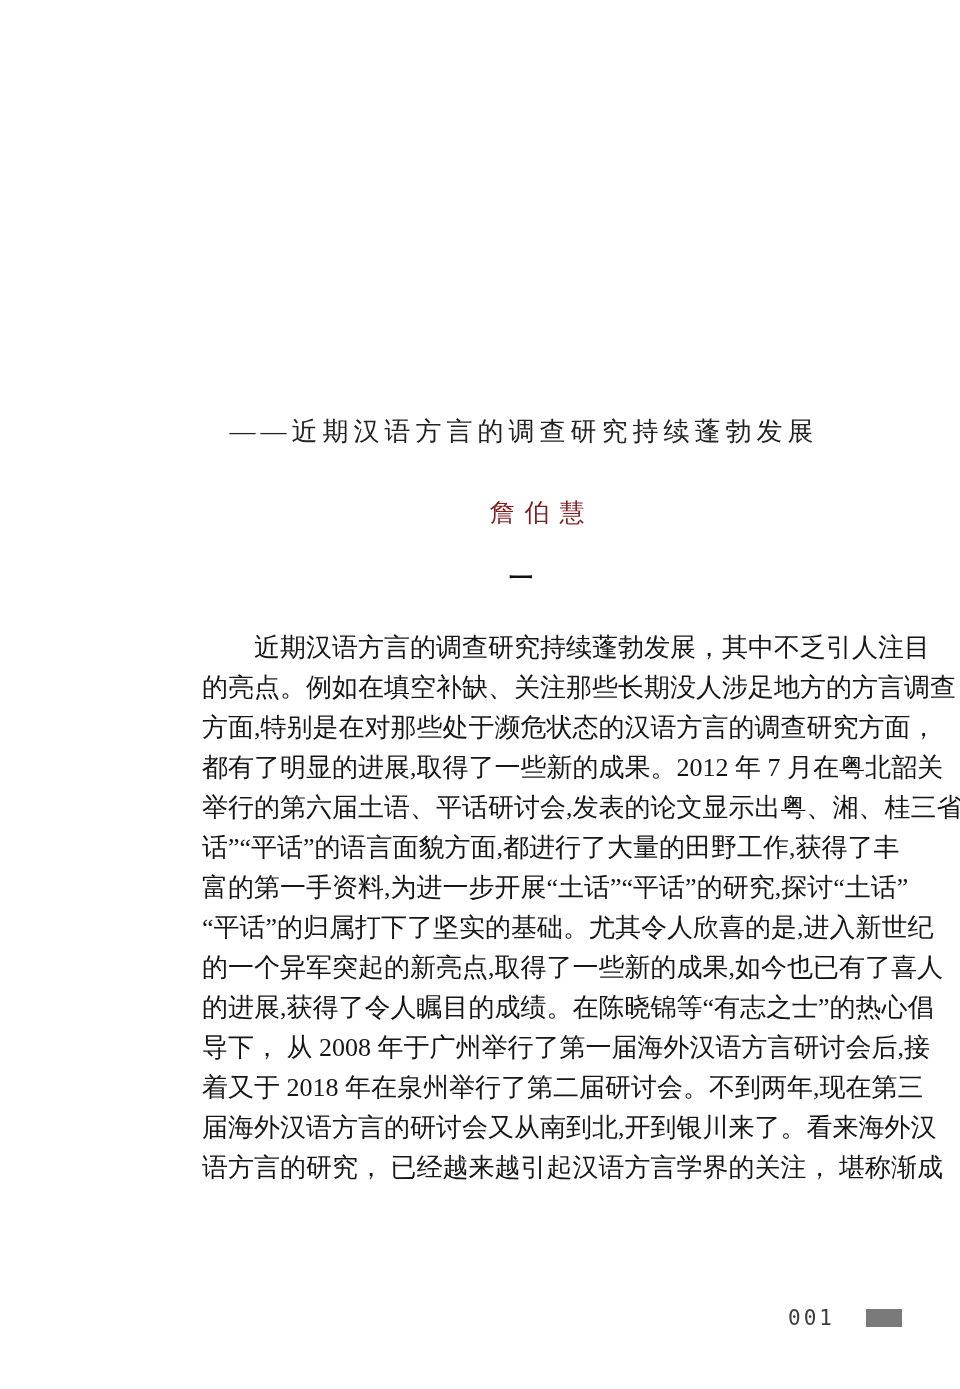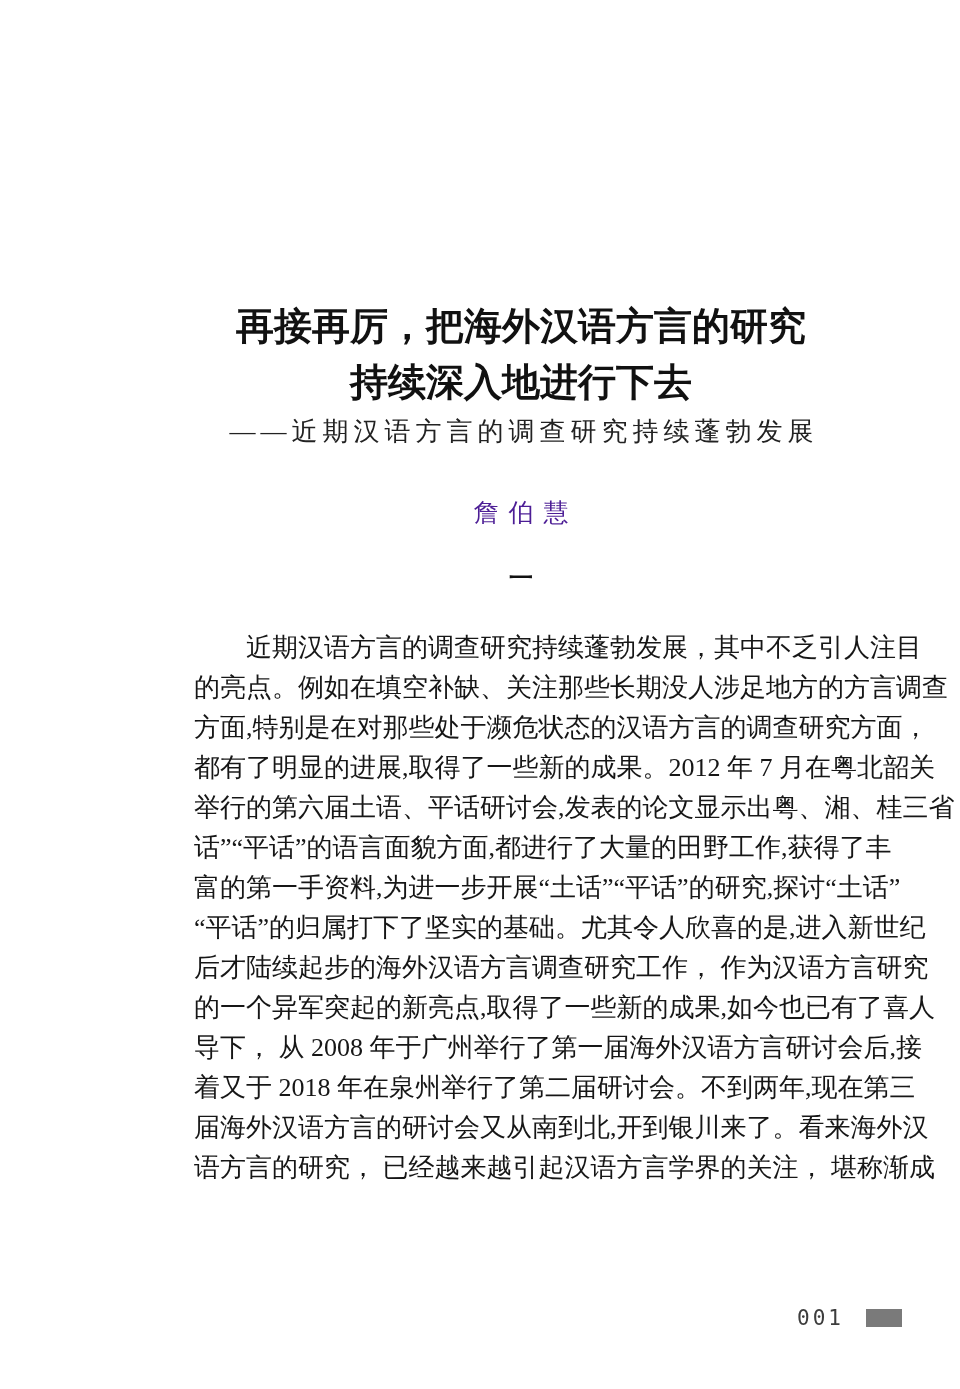--- a/index.html
+++ b/index.html
@@ -43,41 +43,41 @@
     text-align: center;
     font-size: 26px;
     line-height: 36px;
     letter-spacing: 5px;
     font-weight: 400;
     color: #222222;
   }
   .article-author {
     position: absolute;
     top: 496px;
-    left: 0;
+    left: 16px;
     width: 680px;
     text-align: center;
     font-size: 25px;
     letter-spacing: 10px;
-    color: #4c1d95;
+    color: #7f1d1d;
   }
   .section-marker {
     position: absolute;
     top: 562px;
     left: 0;
     width: 670px;
     text-align: center;
     font-size: 24px;
     font-weight: bold;
     color: #111111;
   }
   #body-text {
     position: absolute;
     top: 628px;
-    left: 8px;
+    left: 16px;
     width: 670px;
   }
   .body-line {
     height: 40px;
     line-height: 40px;
     font-size: 26px;
     white-space: nowrap;
     text-align: justify;
     text-align-last: justify;
     text-justify: inter-character;
@@ -87,63 +87,59 @@
     padding-left: 52px;
     width: 618px;
   }
   #footer {
     position: absolute;
     top: 1306px;
     right: 58px;
     height: 24px;
     display: flex;
     align-items: center;
-    gap: 22px;
+    gap: 31px;
   }
   .page-number {
     font-family: "DejaVu Sans Mono", monospace;
     font-size: 21px;
     letter-spacing: 3px;
     color: #3d3d3d;
     font-weight: 400;
   }
   .footer-block {
     width: 36px;
     height: 18px;
     background: #7a7a7a;
   }
 </style>
 </head>
 <body>
 
 <div id="page">
   <div id="content">
 
-    <div class="article-title">
-      <div>再接再厉，把海外汉语方言的研究</div>
-      <div>持续深入地进行下去</div>
-    </div>
 
     <div class="article-subtitle">——近期汉语方言的调查研究持续蓬勃发展</div>
 
     <div class="article-author">詹伯慧</div>
 
     <div class="section-marker">一</div>
 
     <div id="body-text">
         <div class="body-line indent">近期汉语方言的调查研究持续蓬勃发展，其中不乏引人注目</div>
         <div class="body-line">的亮点。例如在填空补缺、关注那些长期没人涉足地方的方言调查</div>
         <div class="body-line">方面,特别是在对那些处于濒危状态的汉语方言的调查研究方面，</div>
         <div class="body-line">都有了明显的进展,取得了一些新的成果。2012 年 7 月在粤北韶关</div>
         <div class="body-line">举行的第六届土语、平话研讨会,发表的论文显示出粤、湘、桂三省</div>
         <div class="body-line">话”“平话”的语言面貌方面,都进行了大量的田野工作,获得了丰</div>
         <div class="body-line">富的第一手资料,为进一步开展“土话”“平话”的研究,探讨“土话”</div>
         <div class="body-line">“平话”的归属打下了坚实的基础。尤其令人欣喜的是,进入新世纪</div>
-        <div class="body-line">后才陆续起步的海外汉语方言调查研究工作， 作为汉语方言研究</div>
         <div class="body-line">的一个异军突起的新亮点,取得了一些新的成果,如今也已有了喜人</div>
+        <div class="body-line">的进展,获得了令人瞩目的成绩。在陈晓锦等“有志之士”的热心倡</div>
         <div class="body-line">导下， 从 2008 年于广州举行了第一届海外汉语方言研讨会后,接</div>
         <div class="body-line">着又于 2018 年在泉州举行了第二届研讨会。不到两年,现在第三</div>
         <div class="body-line">届海外汉语方言的研讨会又从南到北,开到银川来了。看来海外汉</div>
         <div class="body-line">语方言的研究， 已经越来越引起汉语方言学界的关注， 堪称渐成</div>
       </div>
 
   </div>
 
   <div id="footer">
     <span class="page-number">001</span>

